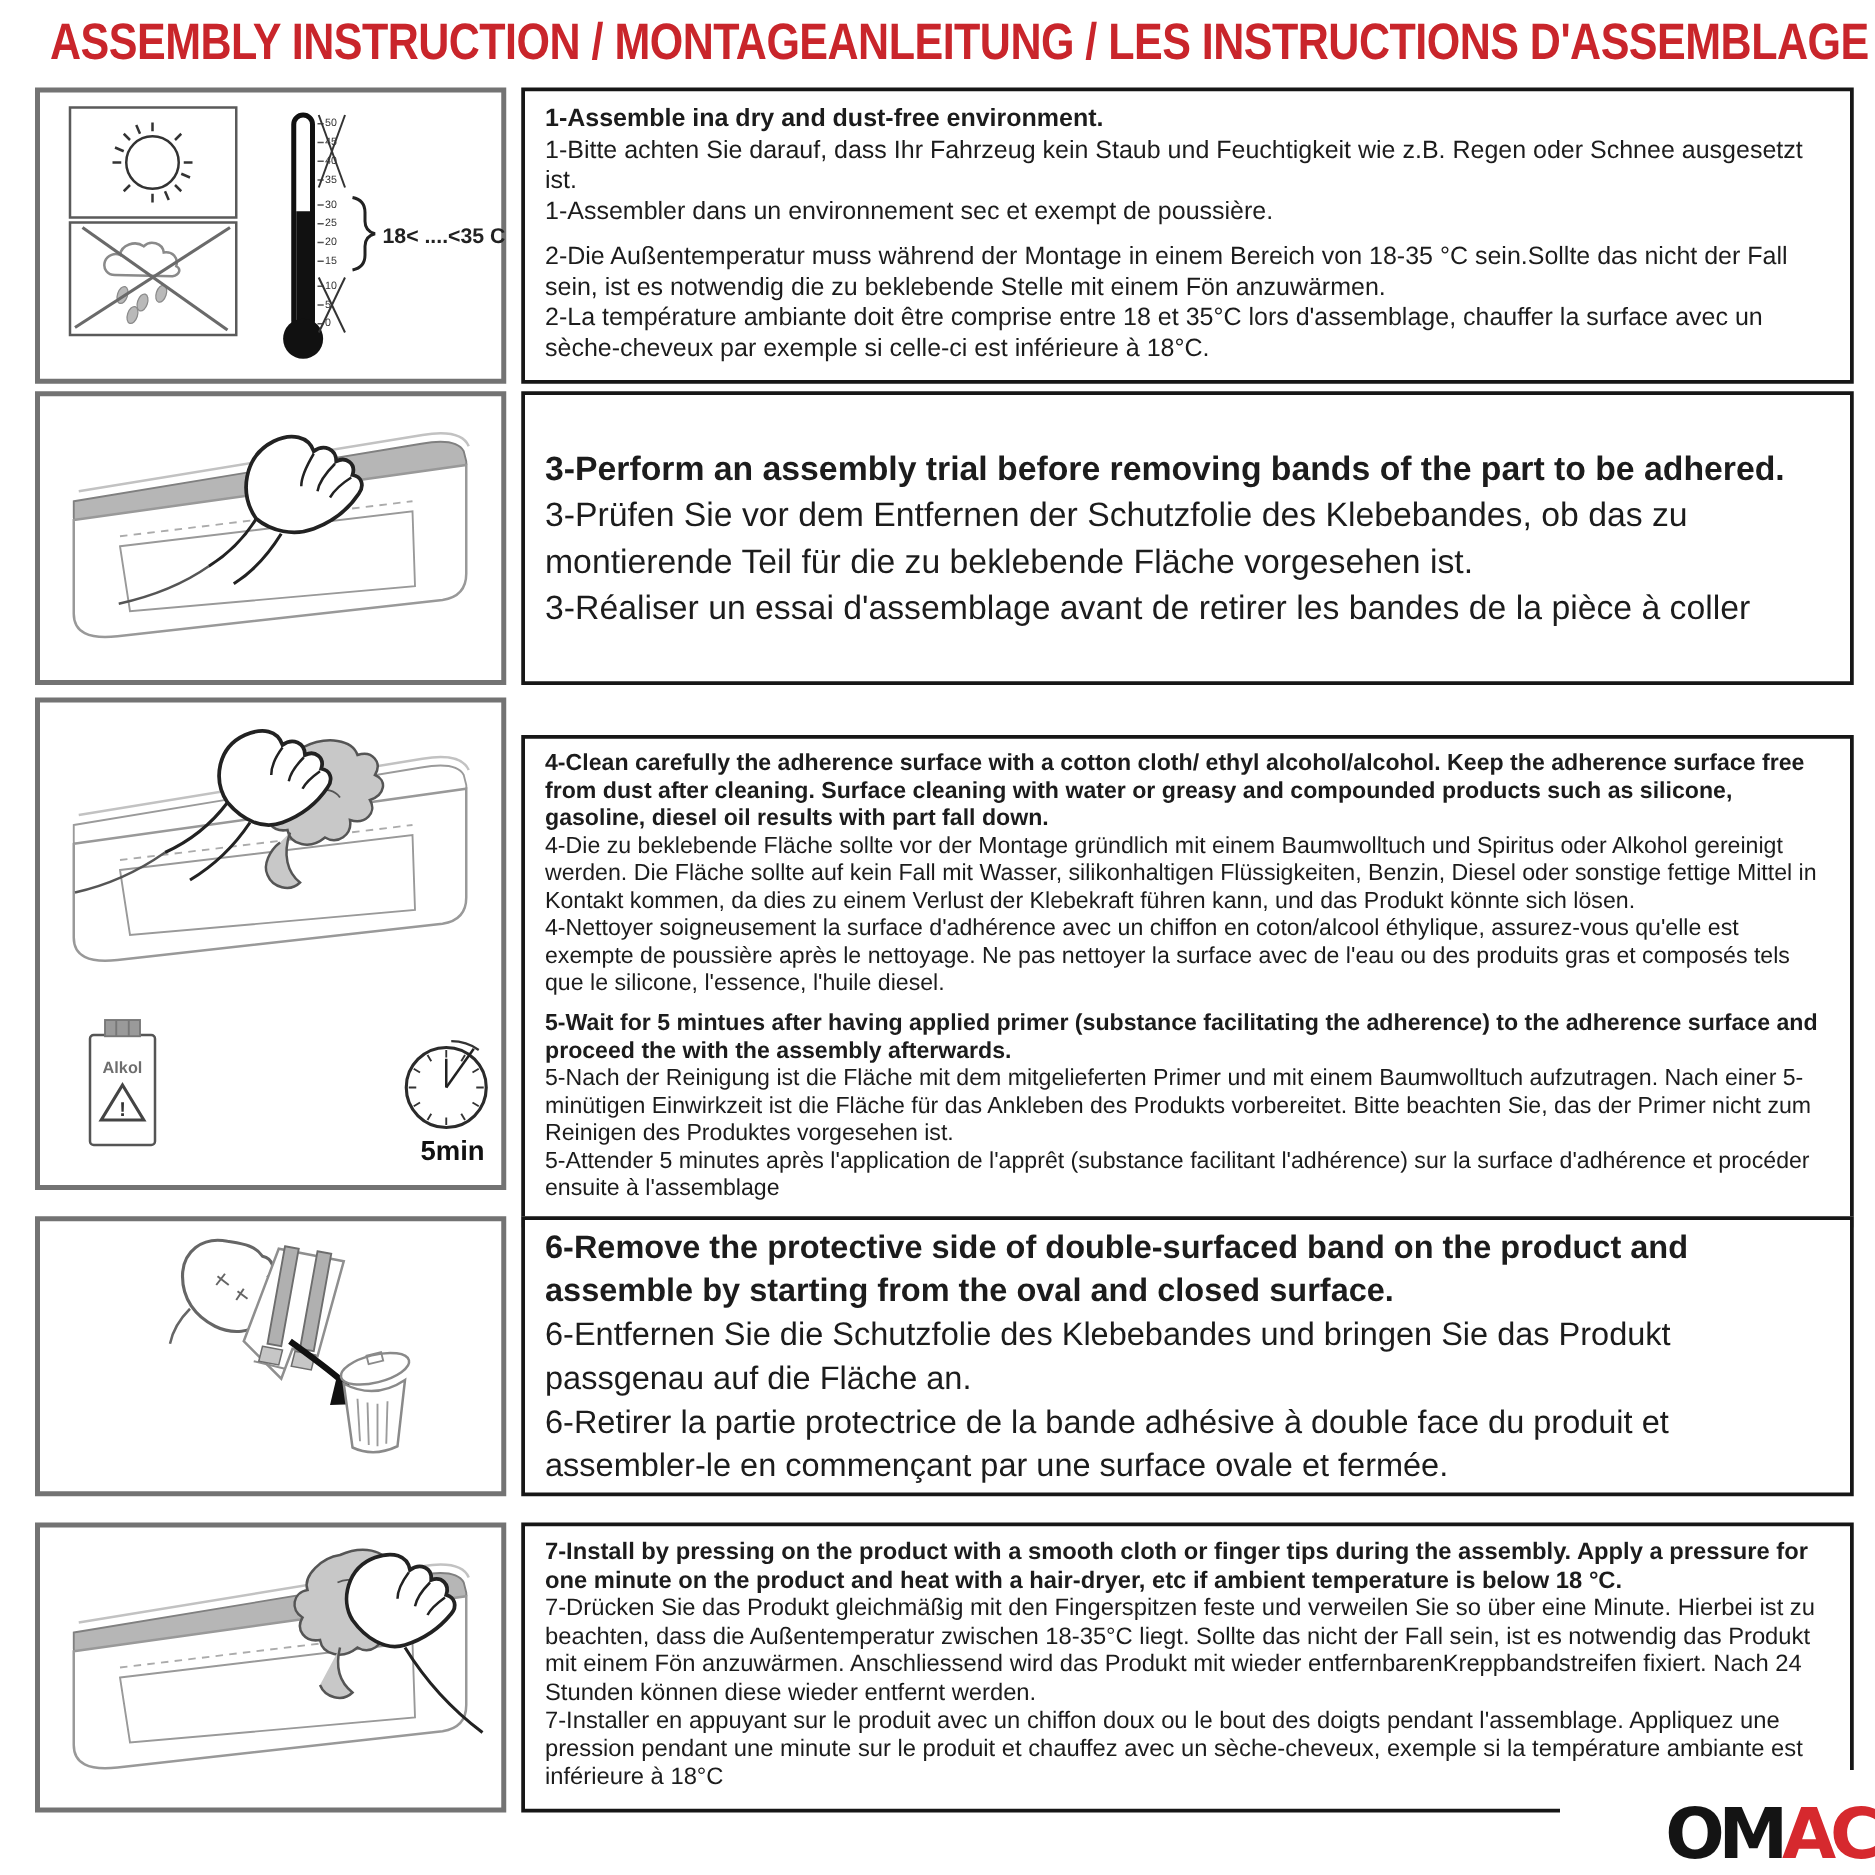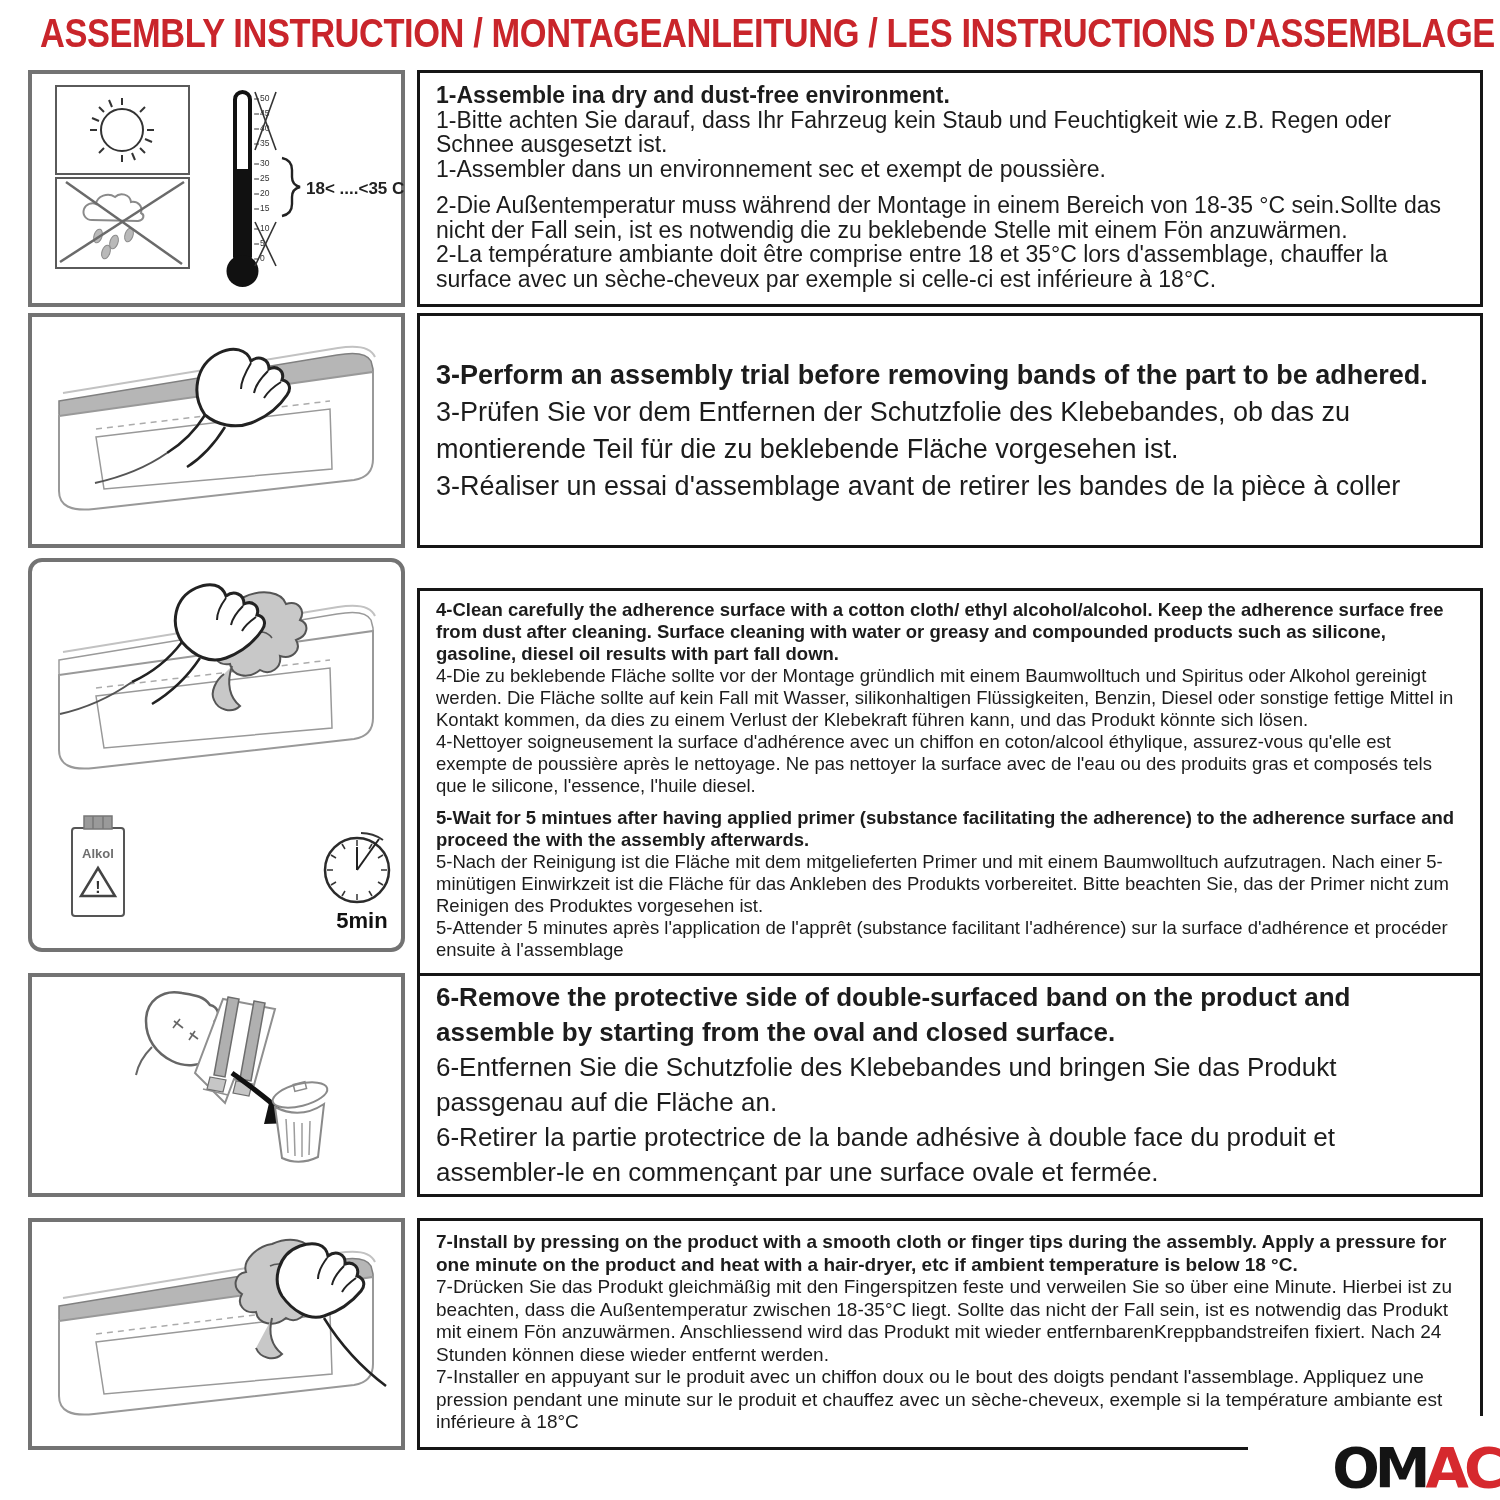--- a/index.html
+++ b/index.html
@@ -6,21 +6,21 @@
   .page{position:relative;width:1500px;height:1500px;background:#fff;overflow:hidden;
         font-family:"Liberation Sans",sans-serif;color:#1c1c1c;}
   .title{position:absolute;left:40px;top:10px;margin:0;font-size:41px;font-weight:bold;
          color:#c9252b;white-space:nowrap;transform:scaleX(.84);transform-origin:left center;
          letter-spacing:-.5px;}
   .ibox{position:absolute;left:28px;width:377px;border:4px solid #737373;background:#fff;box-sizing:border-box;}
   .tbox{position:absolute;left:417px;width:1066px;border:3px solid #161616;background:#fff;
         box-sizing:border-box;padding:10px 16px;}
   .tbox p{margin:0;}
   .b{font-weight:bold;}
-  .t1 p{font-size:23px;line-height:24.5px;}
+  .t1 p{font-size:20px;line-height:24.5px;}
   .t2{display:flex;flex-direction:column;justify-content:center;}
   .t2 p{font-size:27px;line-height:37px;}
   .t3 p{font-size:18.5px;line-height:22px;}
   .t3{padding-top:8px;}
   .t4{display:flex;flex-direction:column;justify-content:center;}
   .t4 p{font-size:26px;line-height:35px;}
   .t5 p{font-size:19px;line-height:22.5px;}
   .gap12{height:12px;} .gap10{height:10px;}
   .logo{position:absolute;left:1248px;top:1416px;width:252px;height:104px;background:#fff;z-index:5;
         display:flex;align-items:center;justify-content:flex-end;
@@ -143,21 +143,21 @@
         <path d="M0,118 C-20,132 -45,142 -72,148" fill="none" stroke="#555" stroke-width="2"></path>
       </g>
     </svg>
   </div>
   <div class="tbox t2" style="top:313px;height:235px;">
     <p class="b">3-Perform an assembly trial before removing bands of the part to be adhered.</p>
     <p>3-Prüfen Sie vor dem Entfernen der Schutzfolie des Klebebandes, ob das zu montierende Teil für die zu beklebende Fläche vorgesehen ist.</p>
     <p>3-Réaliser un essai d'assemblage avant de retirer les bandes de la pièce à coller</p>
   </div>
 
-  <div class="ibox" style="top:558px;height:394px;border-radius:14px;">
+  <div class="ibox" style="top:558px;height:394px;">
     <svg viewBox="0 0 373 390" width="373" height="390">
       <g transform="translate(0,14)">
         <path d="M31,76 L306,31 Q337,26 343,40" fill="none" stroke="#c2c2c2" stroke-width="2"></path>
         <path d="M27,84 L305,38 Q333,33 339,44 L341,52 Q342,61 330,63 L42,108 Q28,110 27,97 Z" fill="#fff" stroke="#9a9a9a" stroke-width="1.5"></path>
         <path d="M27,99 L341,55 L341,142 Q341,160 322,163 L62,192 Q27,196 27,174 Z" fill="#fff" stroke="#999" stroke-width="2"></path>
         <path d="M64,120 L298,92 L300,152 L72,172 Z" fill="none" stroke="#999" stroke-width="1.5"></path>
         <path d="M64,112 L298,84" stroke="#ababab" stroke-width="1.5" stroke-dasharray="6 5" fill="none"></path>
       </g>
       <g transform="translate(150,26)">
         <path d="M60,10 C80,0 100,4 104,16 C116,12 124,22 118,32 C128,36 126,48 114,52 C120,62 110,72 98,68 C100,80 88,88 78,82 C66,92 50,88 48,76 C36,78 28,68 34,58 C24,52 26,38 38,36 C34,24 46,12 60,10 Z" fill="#c8c8c8" stroke="#555" stroke-width="2"></path>

